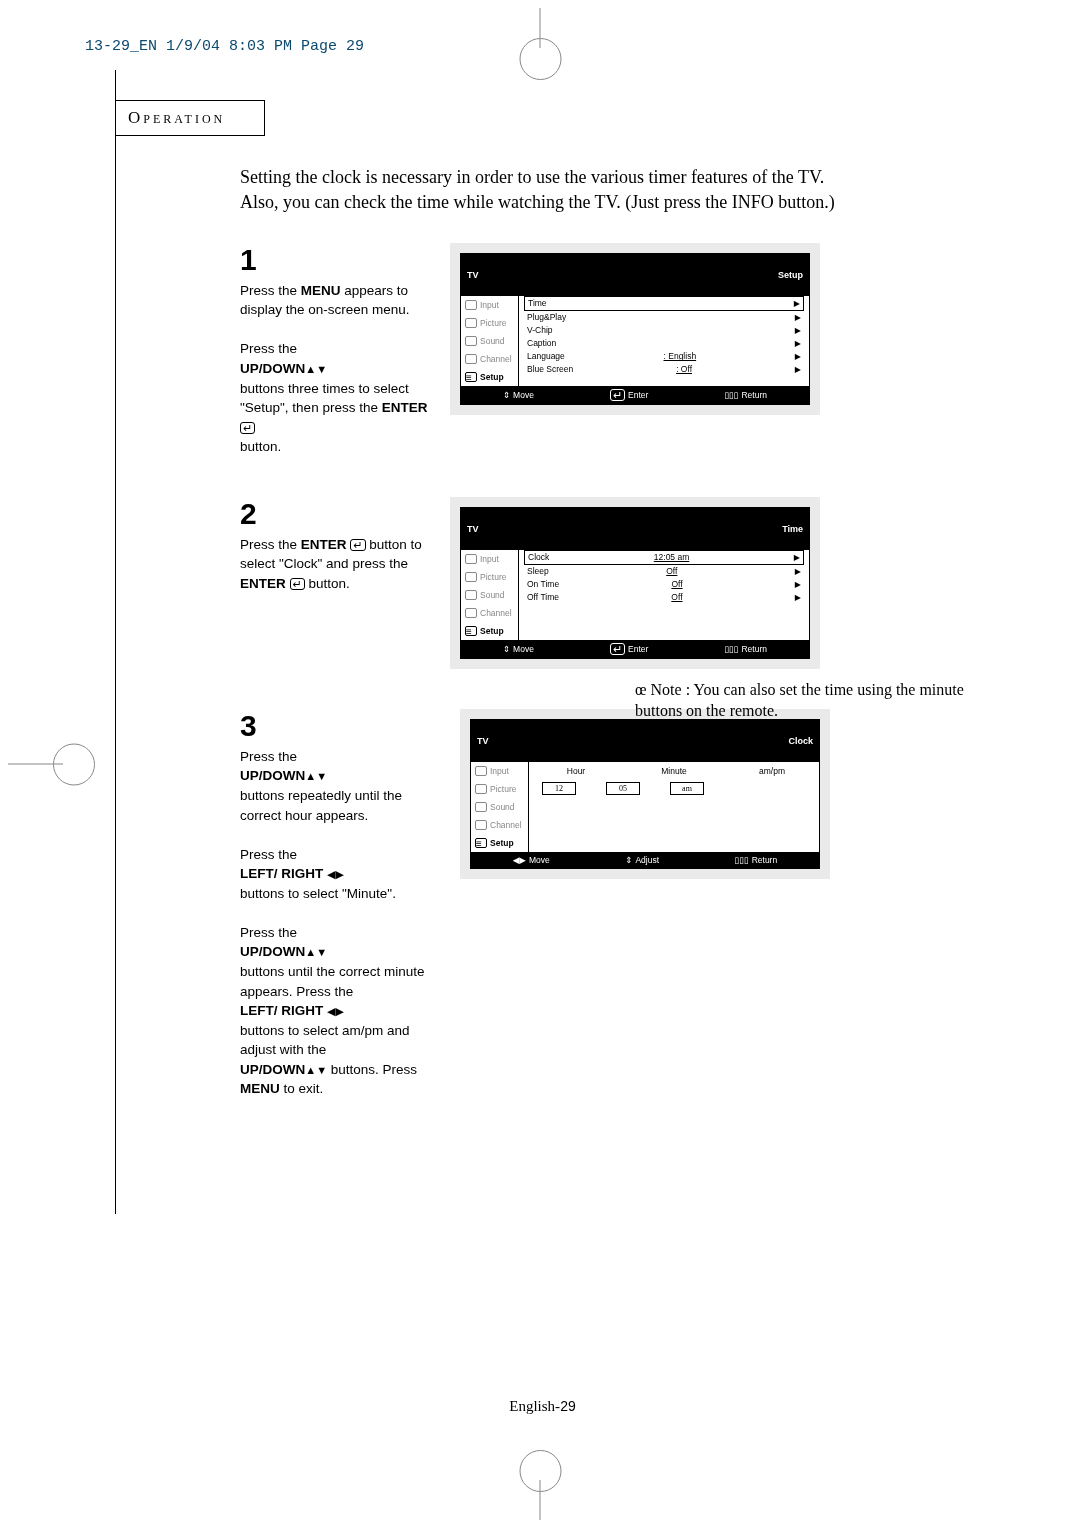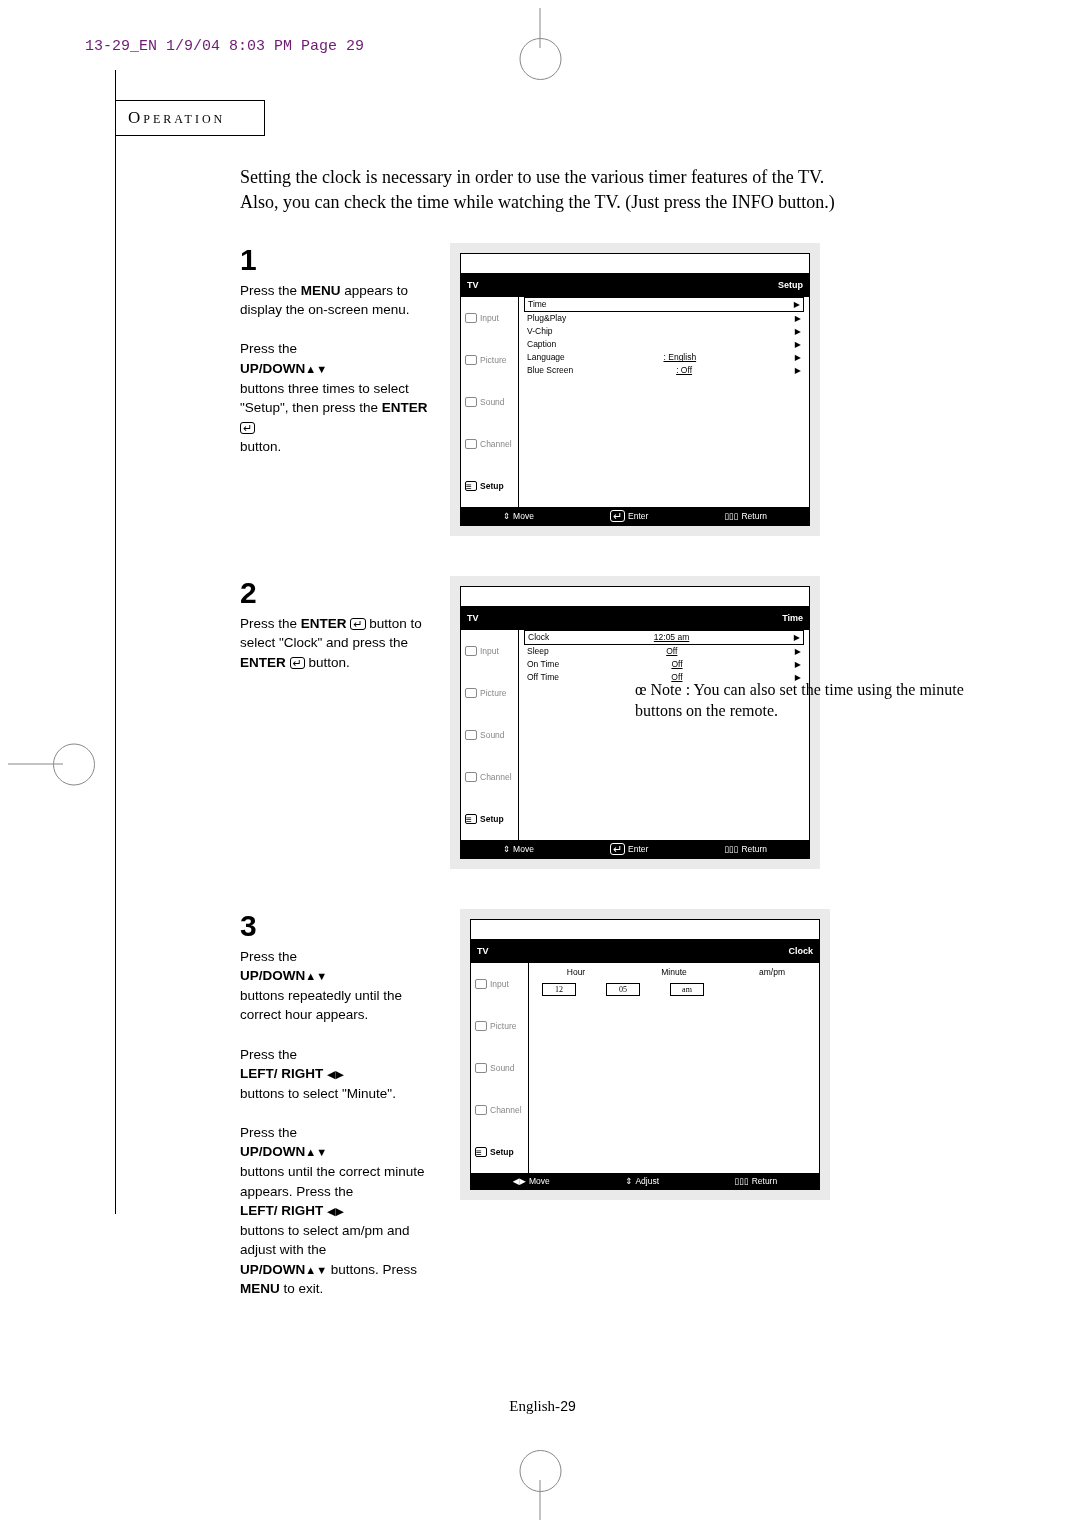--- a/index.html
+++ b/index.html
@@ -8,21 +8,21 @@
     height: 1528px;
     background: #fff;
     font-family: "Times New Roman", serif;
     position: relative;
   }
   .header-line {
     position: absolute;
     top: 38px; left: 85px;
     font-family: "Courier New", monospace;
     font-size: 15px;
-    color: #701a75;
+    color: #0c4a6e;
   }
   .crop-top, .crop-bottom {
     position: absolute;
     left: 50%;
     transform: translateX(-50%);
     width: 1px; height: 40px;
     background: #888;
   }
   .crop-top { top: 8px; }
   .crop-bottom { bottom: 8px; }
@@ -101,32 +101,31 @@
     font-family: Arial, Helvetica, sans-serif;
     font-size: 8.5px;
   }
   .osd-inner {
     border: 1px solid #000;
     background: #fff;
   }
   .osd-headbar {
     display: flex; justify-content: space-between;
     background: #000; color: #fff;
-    padding: 7px 6px;
+    padding: 16px 6px;
     font-weight: bold;
     font-size: 9px;
-    margin-top: 19px;
   }
   .osd-body { display: flex; }
   .osd-side {
     width: 58px;
     border-right: 1px solid #000;
   }
   .osd-side-item {
-    padding: 16px 4px;
+    padding: 4px 4px;
     display: flex; align-items: center; gap: 3px;
     color: #888;
   }
   .osd-side-item.active { color: #000; font-weight: bold; }
   .side-icon { width: 12px; height: 10px; display:inline-block; border:1px solid currentColor; border-radius:2px; }
   .side-icon.sliders::before { content:"≡"; font-size:10px; line-height:8px;}
   .osd-list { flex:1; padding: 0 5px; }
   .osd-listrow {
     display: flex; justify-content: space-between; align-items:center;
     padding: 1.5px 3px;

